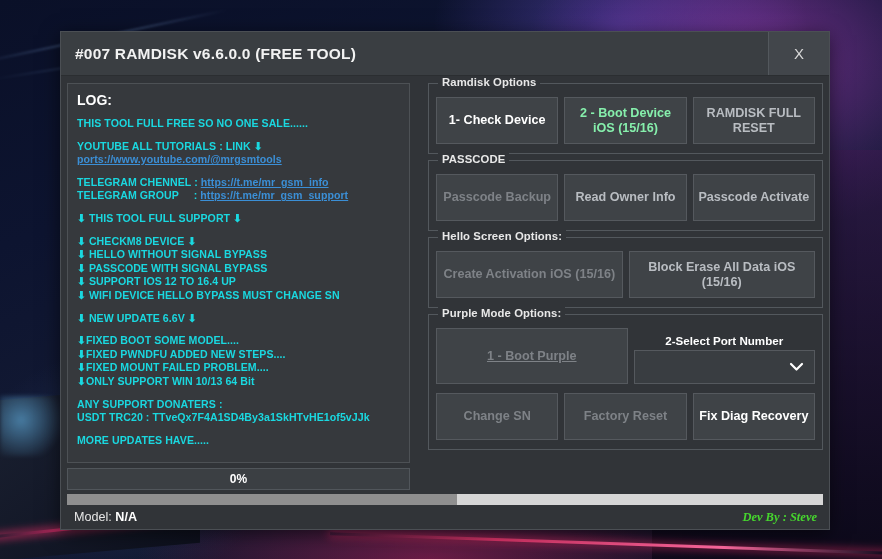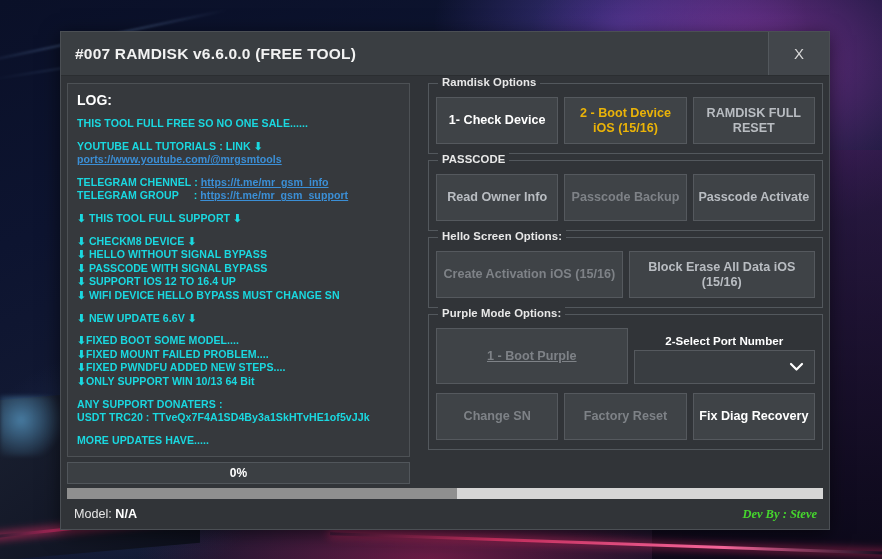--- a/index.html
+++ b/index.html
@@ -224,21 +224,21 @@
     height: 47px;
     background: #3f4347;
     border: 1px solid #55595e;
     display: flex;
     align-items: center;
     justify-content: center;
     text-align: center;
     font-size: 12.6px;
     font-weight: bold;
     line-height: 15px;
-    color: #eab308;
+    color: #86efac;
     cursor: pointer;
     padding: 2px 4px;
   }
   .tool-button.enabled { color: #ffffff; }
   .tool-button.mid     { color: #b9bdc2; }
   .tool-button.dim     { color: #7e8287; }
 
   
   .select-cell {
     flex: 1;
@@ -285,21 +285,21 @@
     position: relative;
   }
   #hscroll-thumb {
     position: absolute;
     left: 0; top: 0;
     width: 390px;
     height: 11px;
     background: #8f8f8f;
   }
   #statusbar {
-    height: 30px;
+    height: 24px;
     display: flex;
     align-items: center;
     padding: 0 12px 0 13px;
     background: #313438;
   }
   #model-label {
     color: #e6e6e6;
     font-size: 12.6px;
   }
   #model-label b { color: #ffffff; }
@@ -349,22 +349,22 @@
               <div class="log-line spacer"></div>
               <div class="log-line">⬇ CHECKM8 DEVICE ⬇</div>
               <div class="log-line">⬇ HELLO WITHOUT SIGNAL BYPASS</div>
               <div class="log-line">⬇ PASSCODE WITH SIGNAL BYPASS</div>
               <div class="log-line">⬇ SUPPORT IOS 12 TO 16.4 UP</div>
               <div class="log-line">⬇ WIFI DEVICE HELLO BYPASS MUST CHANGE SN</div>
               <div class="log-line spacer"></div>
               <div class="log-line">⬇ NEW UPDATE 6.6V ⬇</div>
               <div class="log-line spacer"></div>
               <div class="log-line">⬇FIXED BOOT SOME MODEL....</div>
+              <div class="log-line">⬇FIXED PWNDFU ADDED NEW STEPS....</div>
               <div class="log-line">⬇FIXED MOUNT FAILED PROBLEM....</div>
-              <div class="log-line">⬇FIXED PWNDFU ADDED NEW STEPS....</div>
               <div class="log-line">⬇ONLY SUPPORT WIN 10/13 64 Bit</div>
               <div class="log-line spacer"></div>
               <div class="log-line">ANY SUPPORT DONATERS :</div>
               <div class="log-line">USDT TRC20 : TTveQx7F4A1SD4By3a1SkHTvHE1of5vJJk</div>
               <div class="log-line spacer"></div>
               <div class="log-line">MORE UPDATES HAVE.....</div>
             </div>
         </div>
         <div id="progress-wrap">
           <span id="progress-label">0%</span>
@@ -378,22 +378,22 @@
           <div class="btn-row">
             <button class="tool-button enabled">1- Check Device</button>
             <button class="tool-button">2 - Boot Device iOS (15/16)</button>
             <button class="tool-button mid">RAMDISK FULL RESET</button>
           </div>
         </div>
 
         <div class="groupbox">
           <span class="group-legend">PASSCODE</span>
           <div class="btn-row">
+            <button class="tool-button dim">Passcode Backup</button>
             <button class="tool-button mid">Read Owner Info</button>
-            <button class="tool-button dim">Passcode Backup</button>
             <button class="tool-button mid">Passcode Activate</button>
           </div>
         </div>
 
         <div class="groupbox">
           <span class="group-legend">Hello Screen Options:</span>
           <div class="btn-row">
             <button class="tool-button dim">Create Activation iOS (15/16)</button>
             <button class="tool-button mid">Block Erase All Data iOS (15/16)</button>
           </div>

